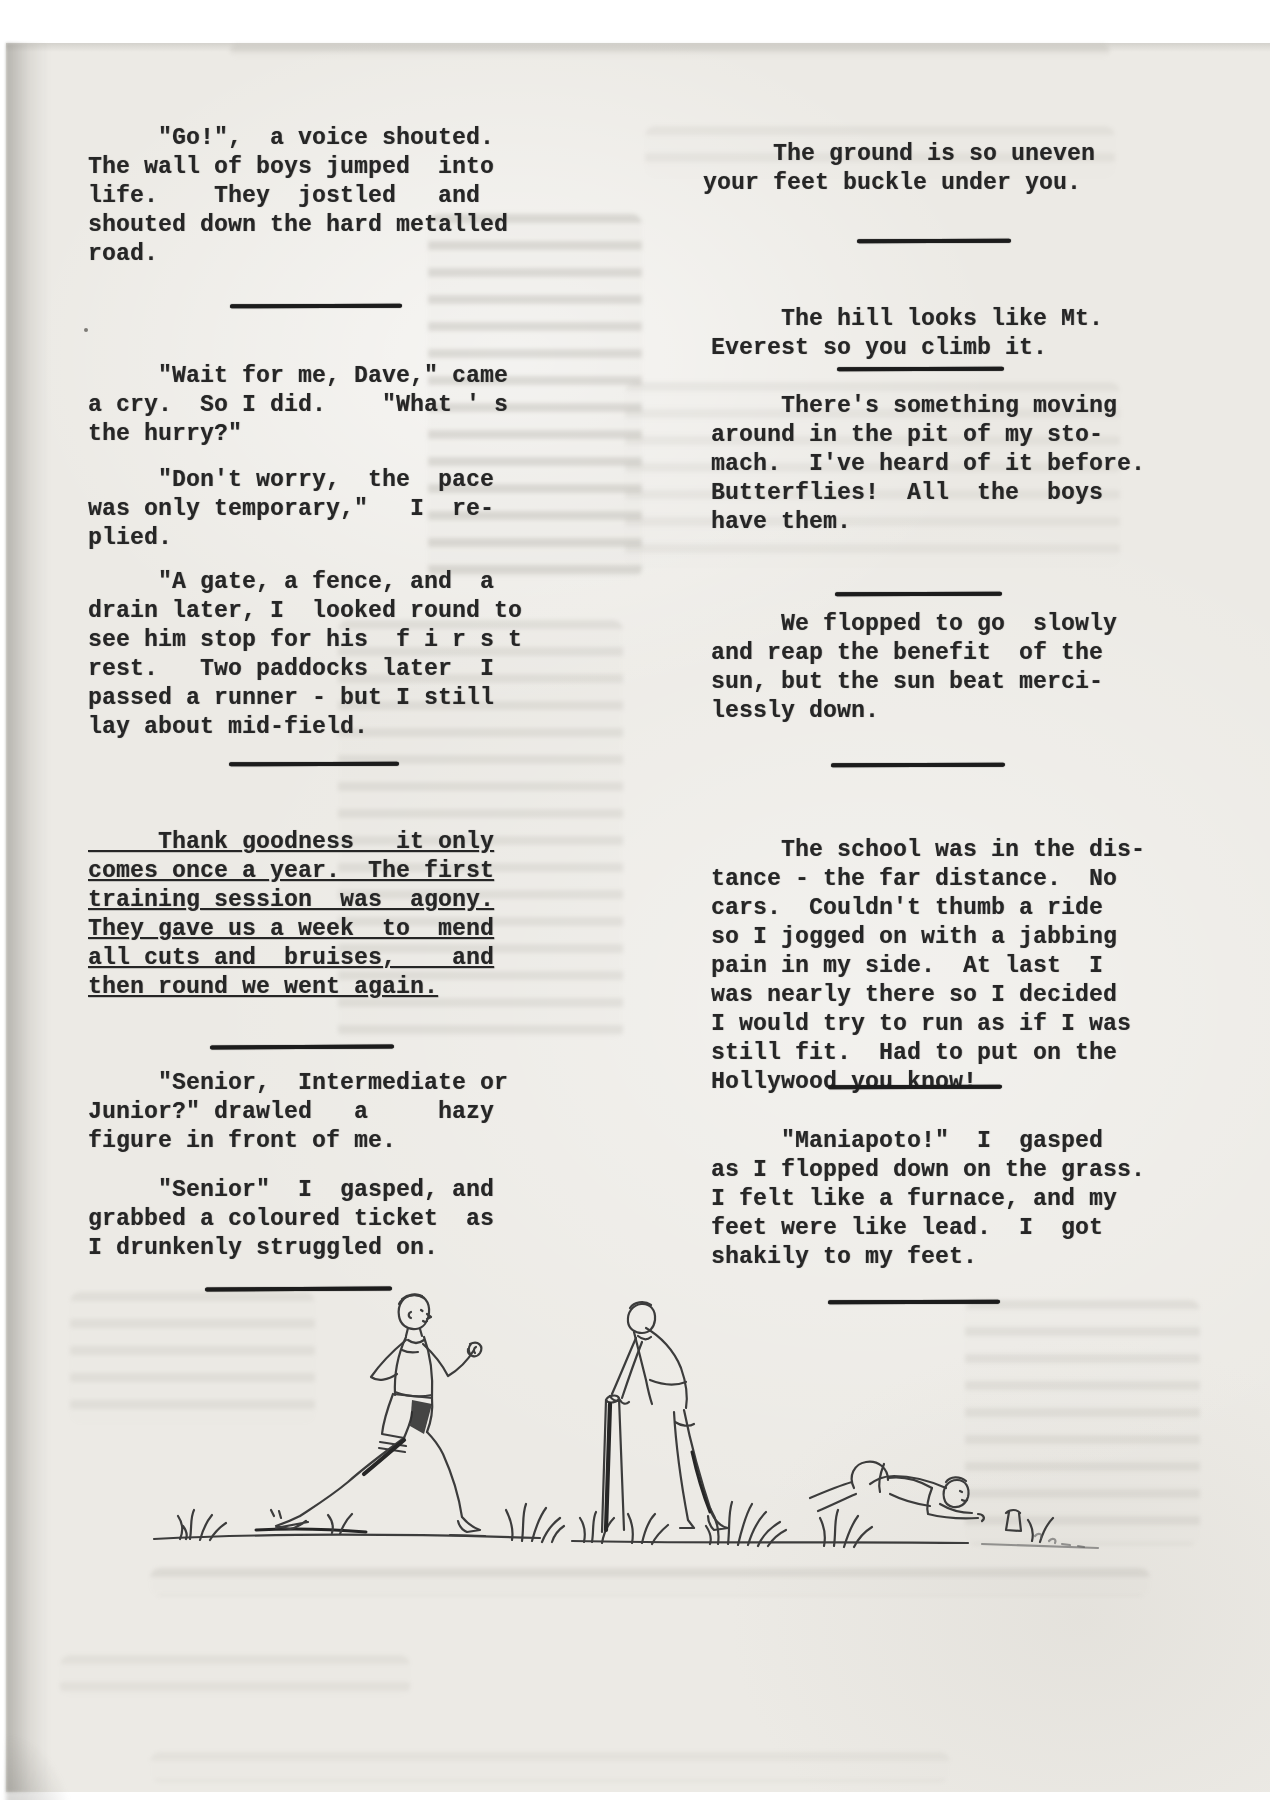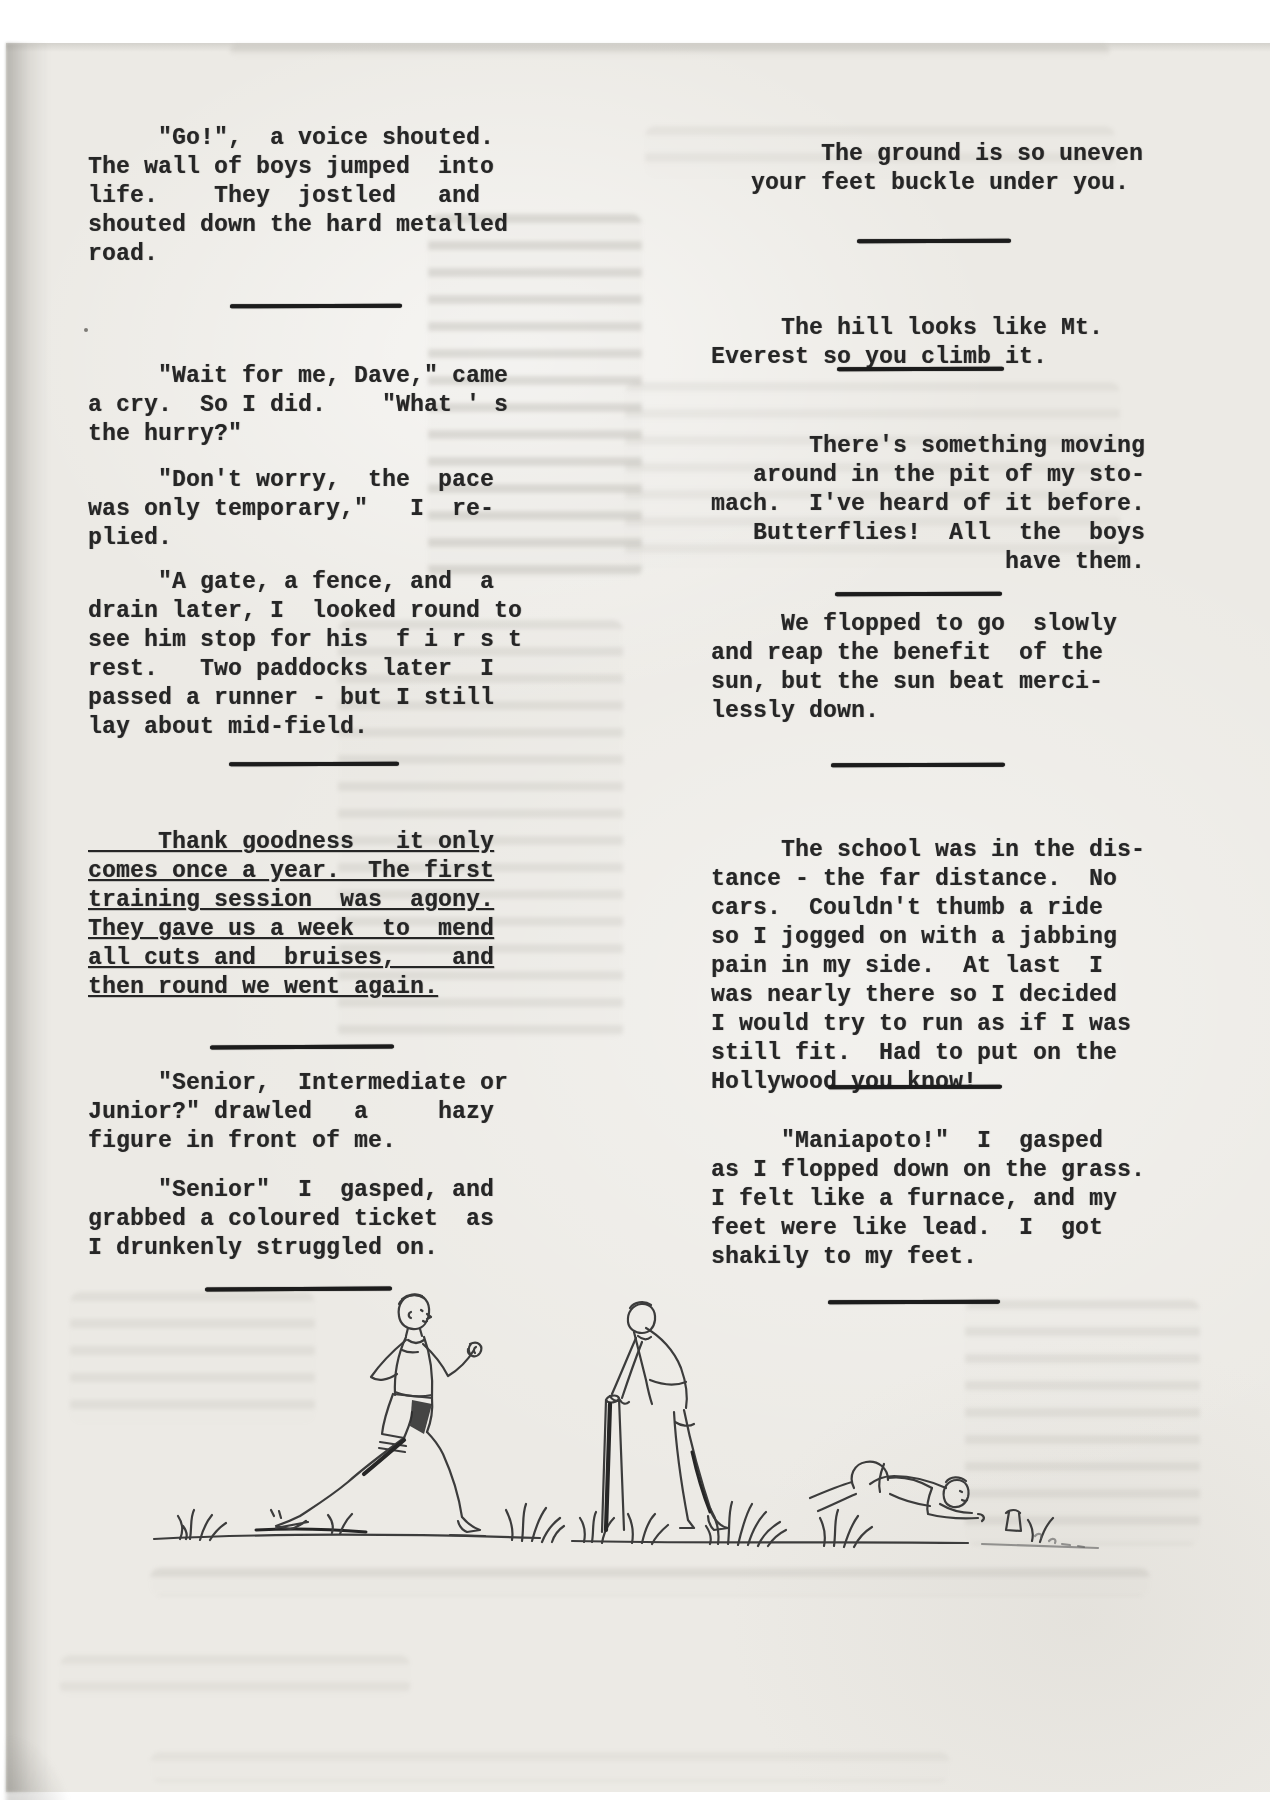--- a/index.html
+++ b/index.html
@@ -85,27 +85,27 @@
       <div class="rule" style="left: 210px; width: 184px; position: absolute; top: 1045px;"></div>
       <pre class="para" style="left: 88px; position: absolute; top: 1069px;">     "Senior,  Intermediate or
 Junior?" drawled   a     hazy
 figure in front of me.</pre>
       <pre class="para" style="left: 88px; position: absolute; top: 1176px;">     "Senior"  I  gasped, and
 grabbed a coloured ticket  as
 I drunkenly struggled on.</pre>
       <div class="rule" style="left: 205px; width: 187px; position: absolute; top: 1287px;"></div>
     </div>
   <div id="col-right">
-      <pre class="para" style="left: 751px; position: absolute; top: 140px;">     The ground is so uneven
+      <pre class="para" style="left: 703px; position: absolute; top: 140px;">     The ground is so uneven
 your feet buckle under you.</pre>
       <div class="rule" style="left: 857px; width: 154px; position: absolute; top: 239px;"></div>
-      <pre class="para" style="left: 711px; position: absolute; top: 314px;">     The hill looks like Mt.
+      <pre class="para" style="left: 711px; position: absolute; top: 305px;">     The hill looks like Mt.
 Everest so you climb it.</pre>
       <div class="rule" style="left: 837px; width: 167px; position: absolute; top: 367px;"></div>
-      <pre class="para" style="left: 711px; position: absolute; top: 432px; text-align: right;">     There's something moving
+      <pre class="para" style="left: 711px; position: absolute; top: 392px;">     There's something moving
 around in the pit of my sto-
 mach.  I've heard of it before.
 Butterflies!  All  the  boys
 have them.</pre>
       <div class="rule" style="left: 835px; width: 167px; position: absolute; top: 592px;"></div>
       <pre class="para" style="left: 711px; position: absolute; top: 610px;">     We flopped to go  slowly
 and reap the benefit  of the
 sun, but the sun beat merci-
 lessly down.</pre>
       <div class="rule" style="left: 831px; width: 174px; position: absolute; top: 763px;"></div>

